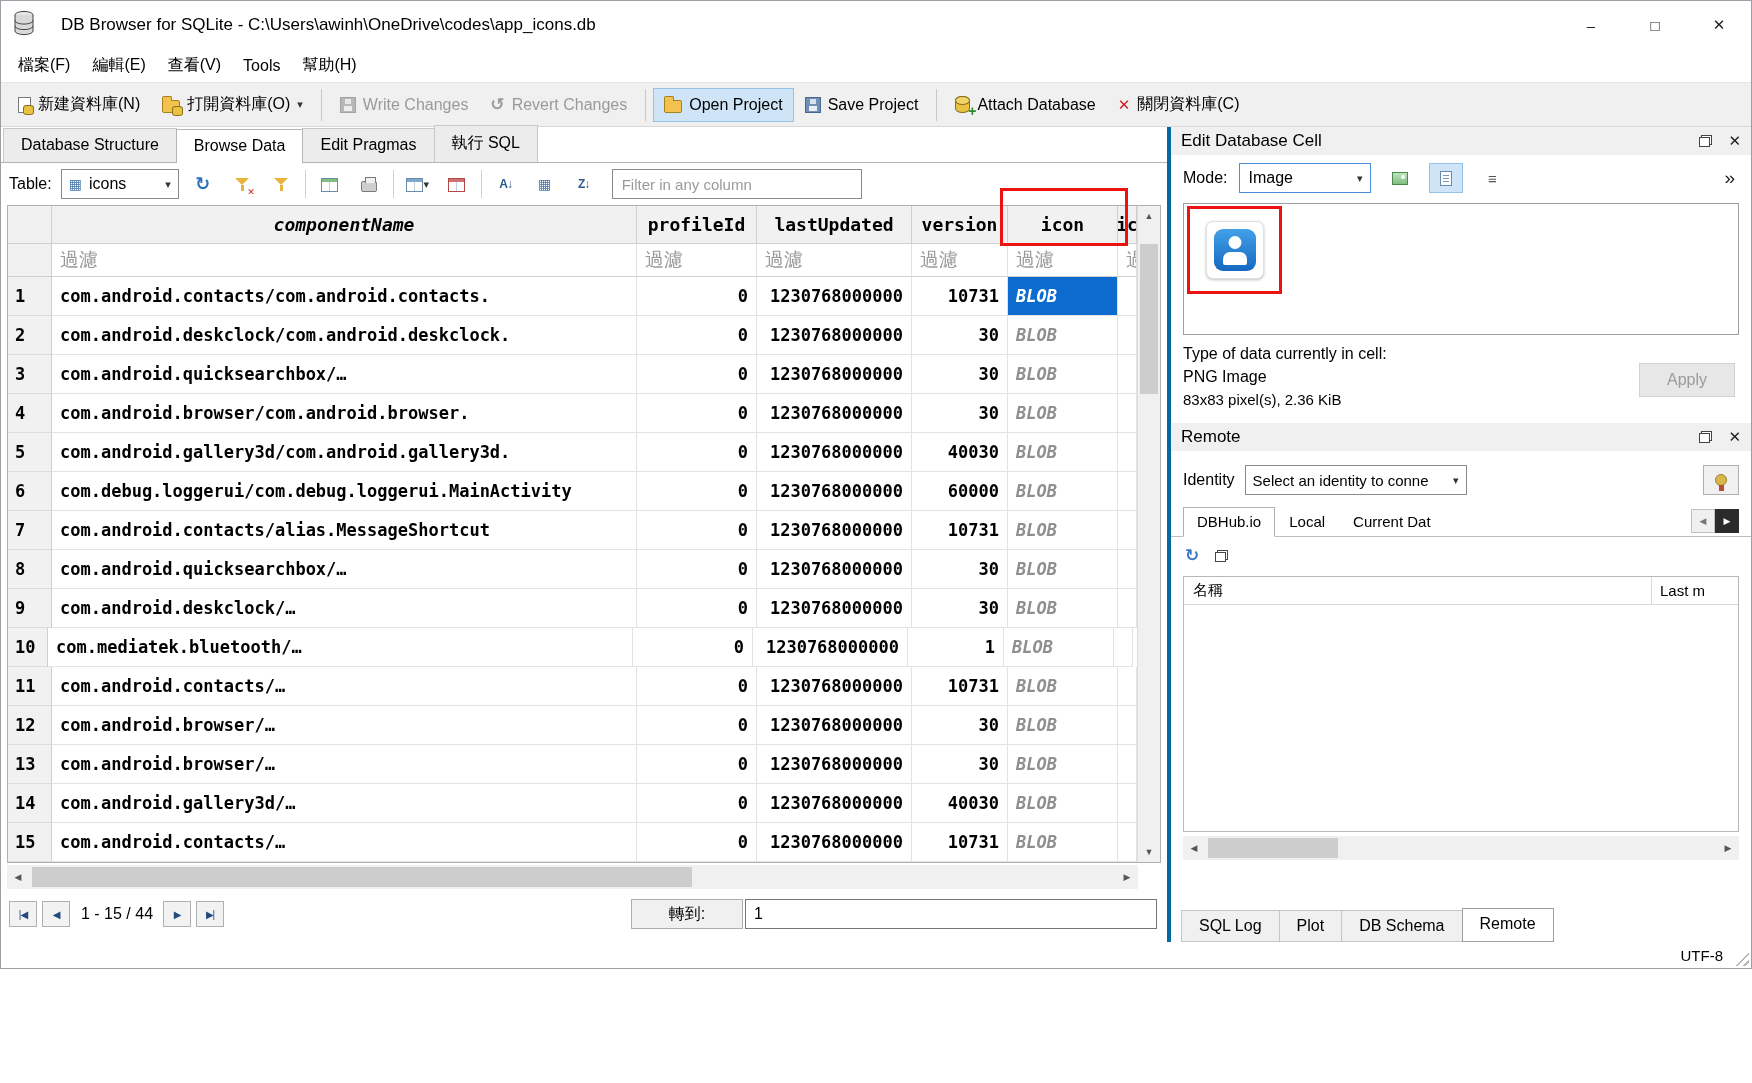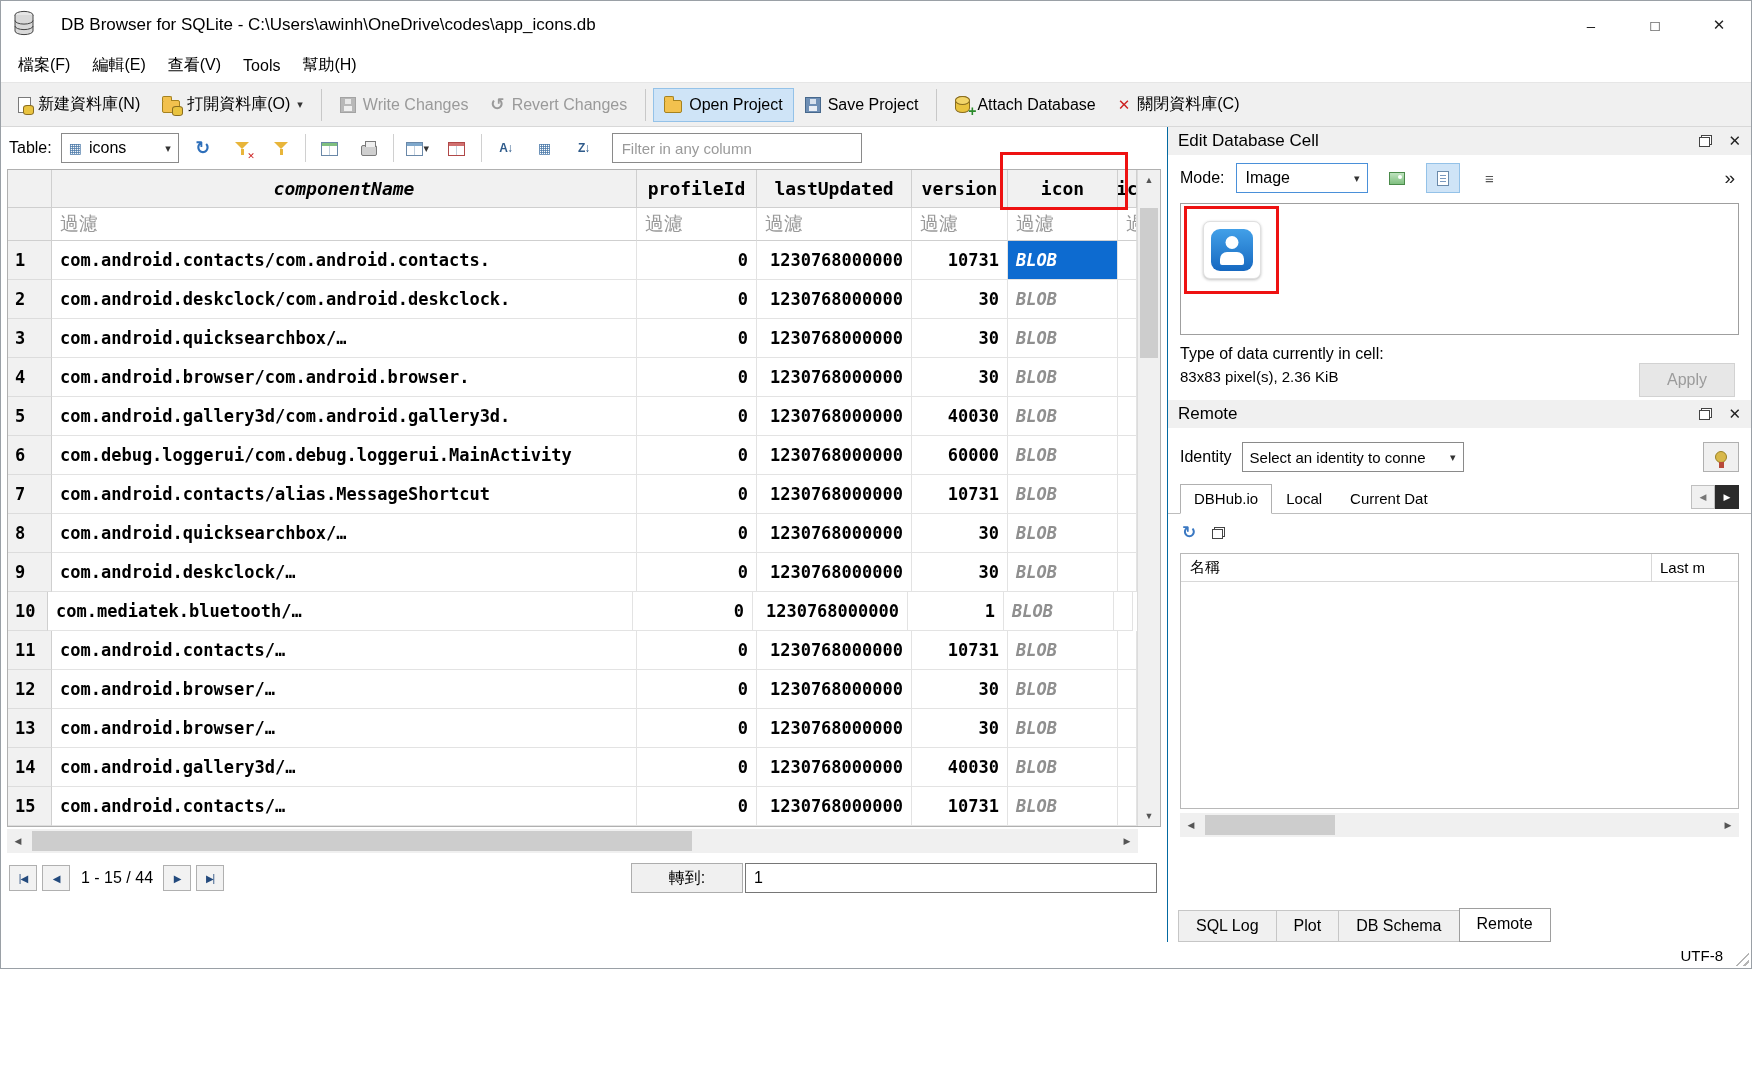--- a/index.html
+++ b/index.html
@@ -107,21 +107,21 @@
 
   
   .pagination { margin:10px 10px 0 8px; display:flex; align-items:center; flex:none; }
   .pag-btn { width:28px; height:26px; border:1px solid #b0b0b0; background:#f2f2f2; color:#234a7d; font-size:10px; display:flex; align-items:center; justify-content:center; margin-right:5px; letter-spacing:-1px; }
   .pag-text { font-size:16px; margin:0 10px 0 6px; }
   .pag-spacer { flex:1; }
   .goto-btn { width:112px; height:30px; background:#f0f0f0; border:1px solid #adadad; display:flex; align-items:center; justify-content:center; font-size:16px; margin-right:2px; }
   .goto-input { width:412px; height:30px; border:1px solid #767676; font-size:16px; padding:0 8px; font-family:inherit; }
 
   
-  .right { flex:1; border-left:1px solid #0369a1; display:flex; flex-direction:column; min-width:0; background:#fff; }
+  .right { flex:1; border-left:4px solid #0369a1; display:flex; flex-direction:column; min-width:0; background:#fff; }
   .panel-title { height:28px; flex:none; background:#f0f0f0; display:flex; align-items:center; padding:0 10px; font-size:17px; }
   .pt-icons { margin-left:auto; display:flex; align-items:center; gap:16px; }
   .pt-x { font-size:15px; color:#222; }
   .mode-row { display:flex; align-items:center; gap:12px; padding:8px 12px; flex:none; font-size:16px; }
   .mode-select { width:132px; height:30px; border:1px solid #4a90d9; display:flex; align-items:center; justify-content:space-between; padding:0 8px; font-size:16px; }
   .mini-btn { width:34px; height:30px; display:flex; align-items:center; justify-content:center; border:1px solid transparent; }
   .mini-btn.sel { background:#cfe4f7; border-color:#94c2e8; }
   .glyph-lines { font-size:15px; color:#555; }
   .chev { margin-left:auto; font-size:19px; color:#222; padding-right:4px; }
   .preview { margin:2px 12px 0; height:132px; border:1px solid #9f9f9f; position:relative; flex:none; background:#fff; }
@@ -130,21 +130,21 @@
   .thumb-badge::before { content:""; position:absolute; left:50%; top:7px; transform:translateX(-50%); width:13px; height:13px; border-radius:50%; background:#fff; }
   .thumb-badge::after { content:""; position:absolute; left:50%; bottom:6px; transform:translateX(-50%); width:24px; height:13px; border-radius:7px 7px 2px 2px; background:#fff; }
   .cell-info { position:relative; padding:10px 12px 0; flex:none; font-size:16px; }
   .cell-info .line { margin-bottom:5px; }
   .cell-info .size { font-size:15px; }
   .apply-btn { position:absolute; right:16px; top:28px; width:96px; height:34px; background:#e7e7e7; border:1px solid #d2d2d2; color:#9b9b9b; font-size:16px; display:flex; align-items:center; justify-content:center; }
   .remote-panel { margin-top:10px; display:flex; flex-direction:column; min-height:0; flex:none; }
   .identity-row { display:flex; align-items:center; gap:10px; padding:14px 12px 8px; font-size:16px; }
   .identity-select { width:222px; height:30px; border:1px solid #8a8a8a; display:flex; align-items:center; justify-content:space-between; padding:0 7px; font-size:15px; white-space:nowrap; overflow:hidden; }
   .id-btn { margin-left:auto; width:36px; height:30px; border:1px solid #b0b0b0; background:#f0f0f0; display:flex; align-items:center; justify-content:center; position:relative; }
-  .rtabs { display:flex; align-items:center; padding:4px 12px 0; border-bottom:1px solid #bdbdbd; }
+  .rtabs { display:flex; align-items:flex-end; padding:4px 12px 0; border-bottom:1px solid #bdbdbd; }
   .rtab { padding:5px 13px 6px; font-size:15px; border:1px solid transparent; margin-bottom:-1px; white-space:nowrap; overflow:hidden; }
   .rtab.active { background:#fff; border-color:#b0b0b0; border-bottom-color:#fff; }
   .rtab-scroll { margin-left:auto; display:flex; margin-bottom:3px; }
   .rs-btn { width:24px; height:24px; display:flex; align-items:center; justify-content:center; font-size:9px; background:#f0f0f0; border:1px solid #c0c0c0; color:#777; }
   .rs-btn.dark { background:#2b2b2b; color:#fff; border-color:#2b2b2b; }
   .rtoolbar { display:flex; align-items:center; gap:16px; padding:8px 14px; }
   .rt-refresh { font-size:17px; color:#3a78c2; font-weight:bold; }
   .rtable { margin:2px 12px 0; border:1px solid #b8b8b8; height:256px; position:relative; background:#fff; flex:none; font-size:15px; }
   .rt-hdr { display:flex; height:28px; border-bottom:1px solid #d8d8d8; }
   .rt-h1 { flex:1; display:flex; align-items:center; padding:0 9px; border-right:1px solid #d8d8d8; }
@@ -229,20 +229,26 @@
     <div class="tb-btn">
       <span class="ic-x">✕</span>
       <span>關閉資料庫(C)</span>
     </div>
   </div>
 
   <div class="content">
 
     <div class="left">
 
+      <div class="tabbar">
+          <div class="tab">Database Structure</div>
+          <div class="tab active">Browse Data</div>
+          <div class="tab">Edit Pragmas</div>
+          <div class="tab">執行 SQL</div>
+        </div>
 
       <div class="browse-bar">
         <span class="tbl-label">Table:</span>
         <div class="table-select">
           <span class="grid-glyph">▦</span>
           <span>icons</span>
           <span class="caret ts-caret">▾</span>
         </div>
         <div class="bb-btn">
           <span class="glyph-refresh">↻</span>
@@ -491,20 +497,21 @@
         <div class="chev">»</div>
       </div>
       <div class="preview">
         <div class="thumb">
           <div class="thumb-badge"></div>
         </div>
         <div class="redbox redbox-thumb" style="border-color: rgb(238, 17, 17);"></div>
       </div>
       <div class="cell-info">
         <div class="line">Type of data currently in cell:</div>
+        <div class="line">PNG Image</div>
         <div class="line size">83x83 pixel(s), 2.36 KiB</div>
         <div class="apply-btn">Apply</div>
       </div>
 
       <div class="remote-panel">
         <div class="panel-title">
           <span>Remote</span>
           <div class="pt-icons">
             <span class="sq2"></span>
             <span class="pt-x">✕</span>

